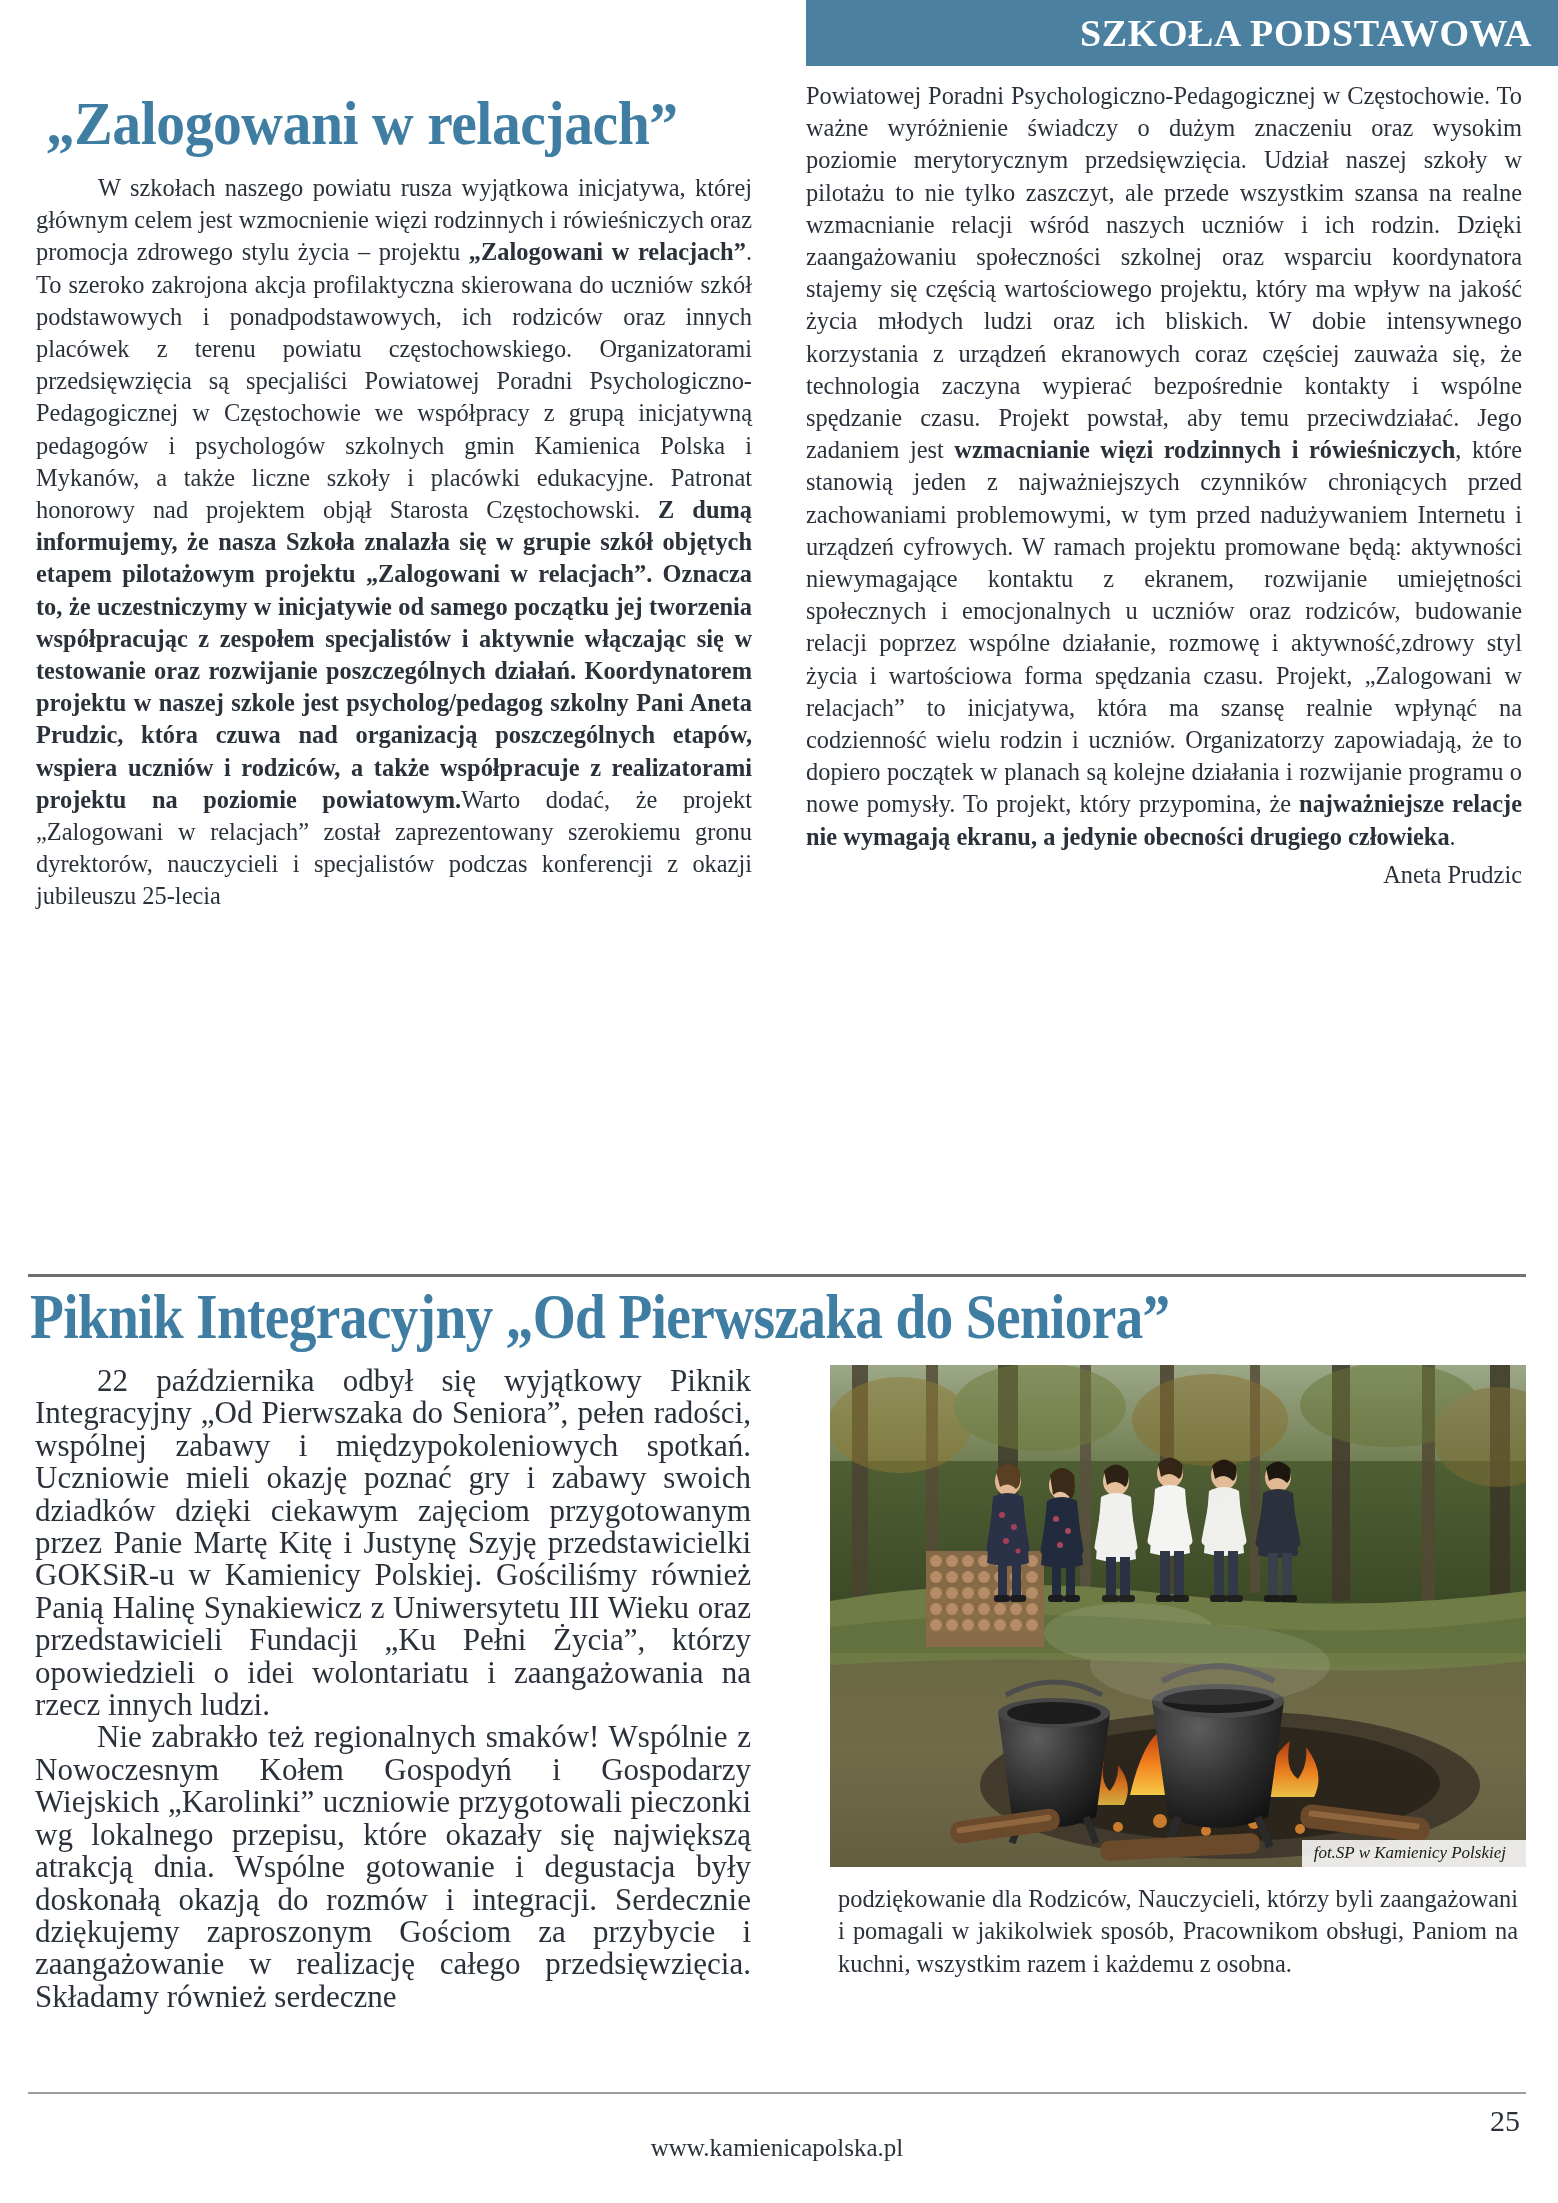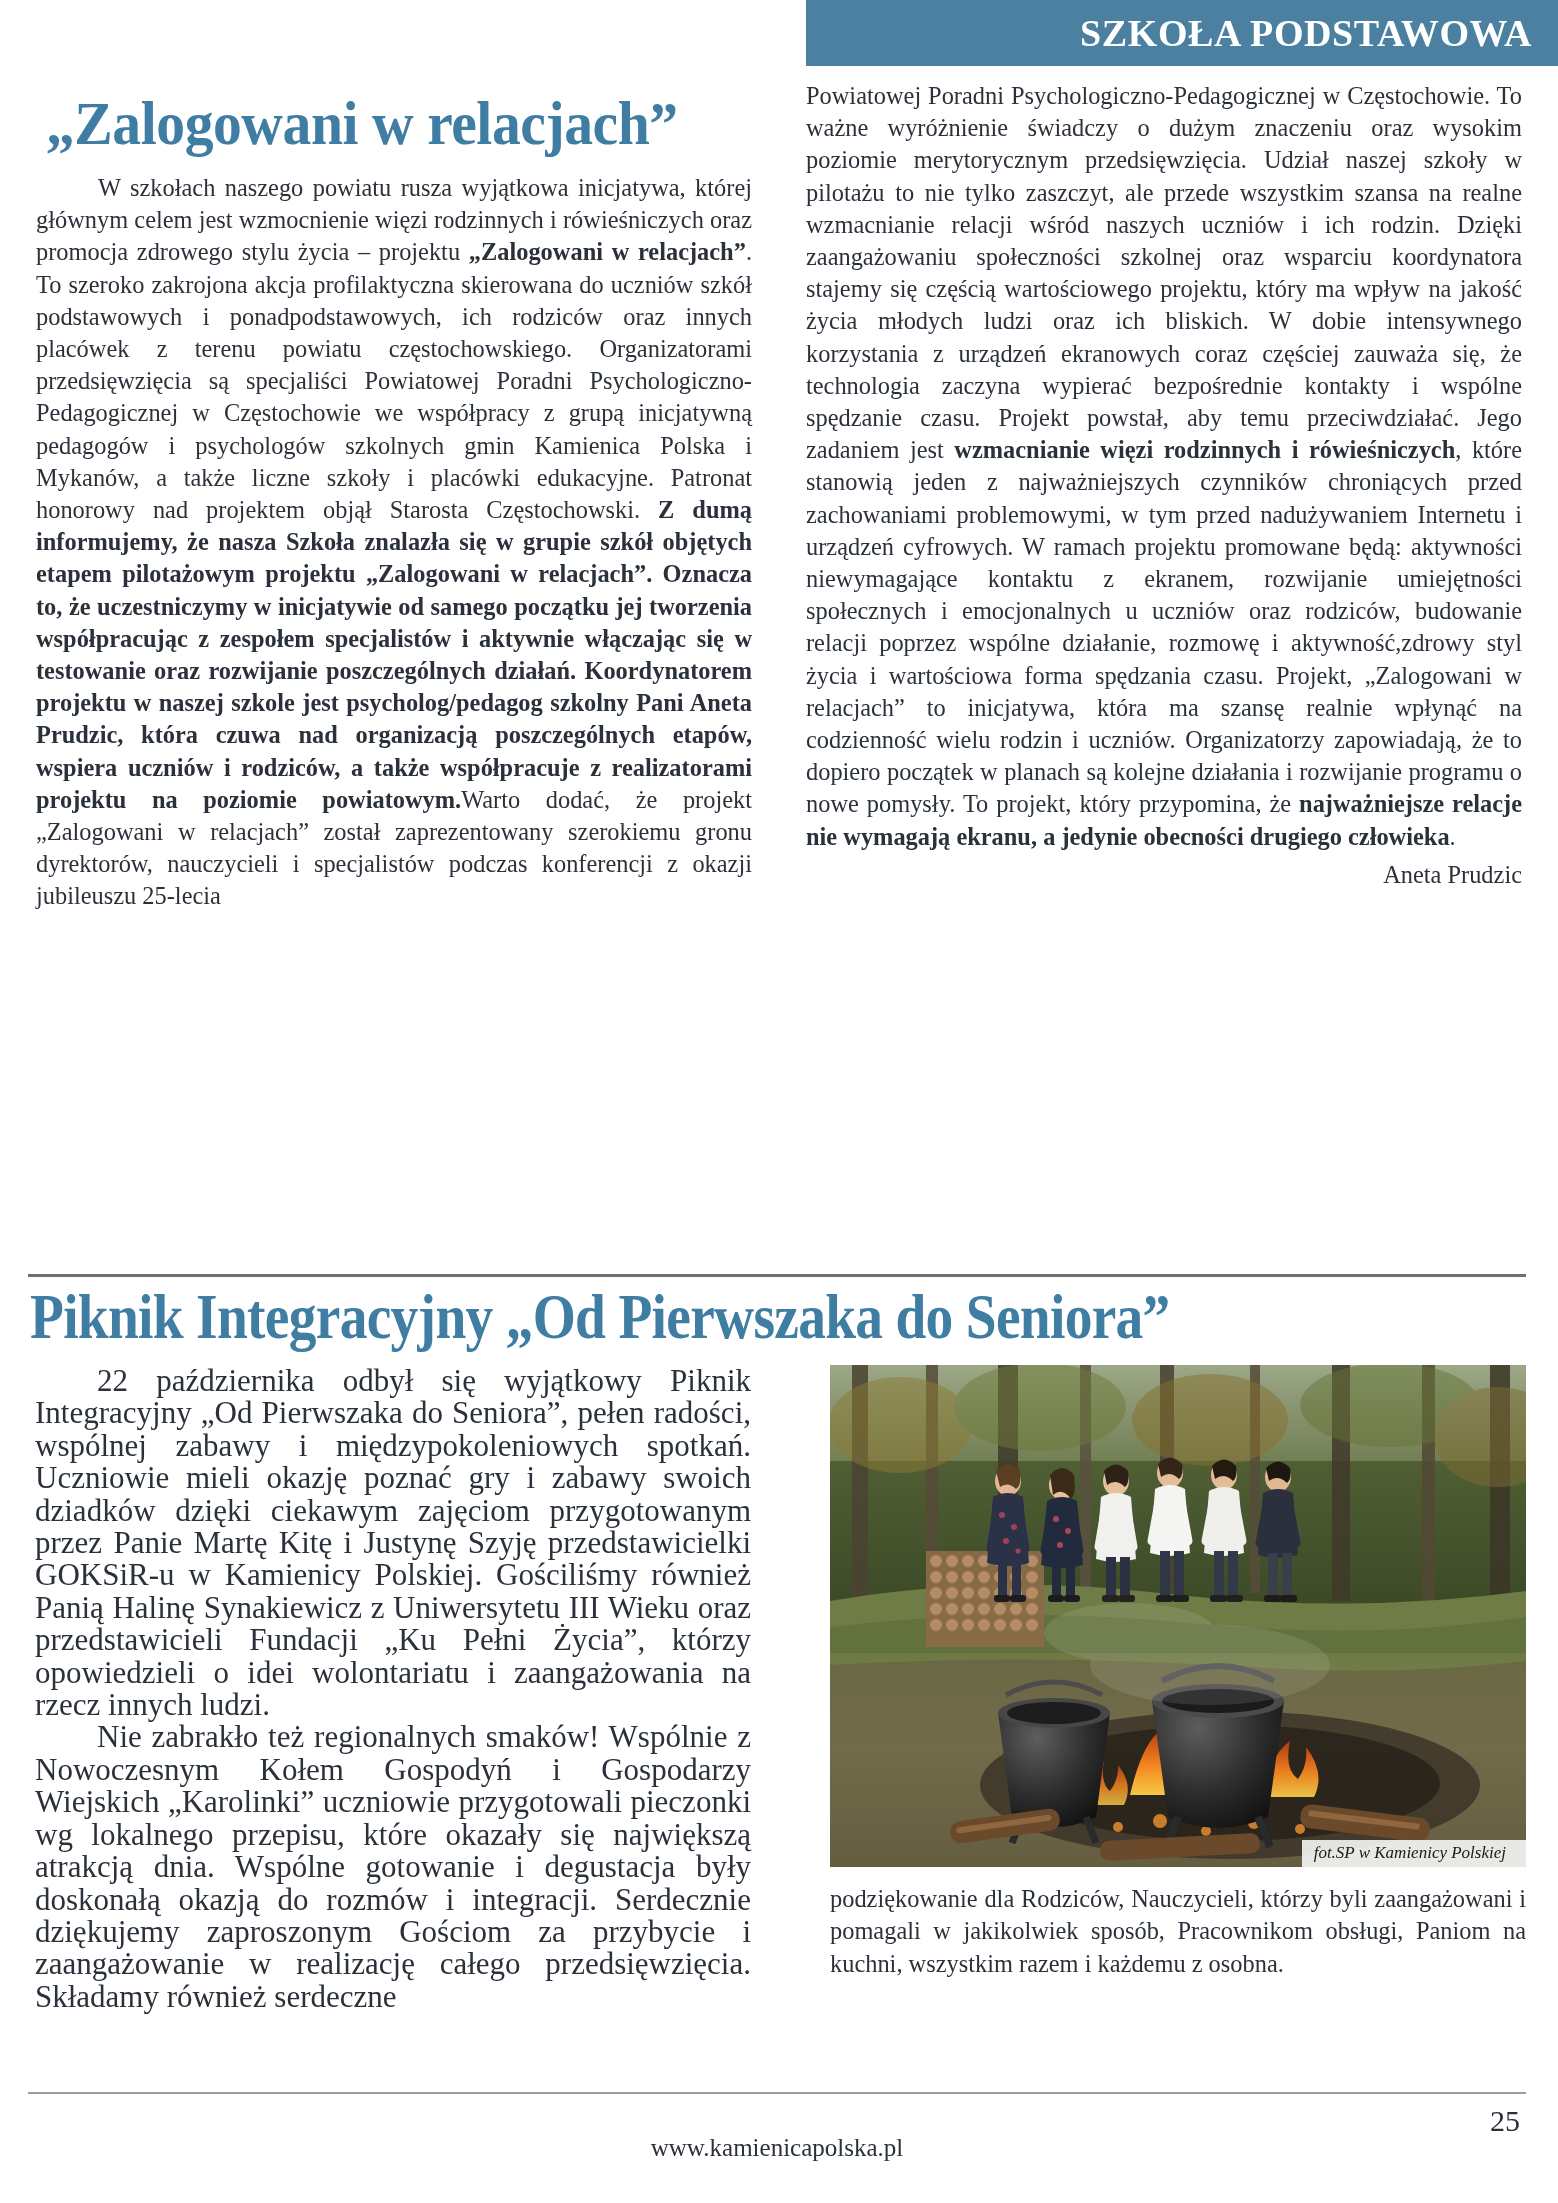--- a/index.html
+++ b/index.html
@@ -170,21 +170,21 @@
     font-size: 17px;
     padding: 3px 20px 4px 12px;
     white-space: nowrap;
   }
   .a2-right-text {
     margin-top: 16px;
     font-size: 24.4px;
     line-height: 32.4px;
     text-align: justify;
   }
-  .a2-right-text p { margin: 0; }
+  .a2-right-text p { margin: 8px; }
   .sig2 {
     display: block;
     text-align: right;
     font-style: italic;
     font-size: 24.4px;
     margin-top: 18px;
   }
 
   
   .footer-rule {

